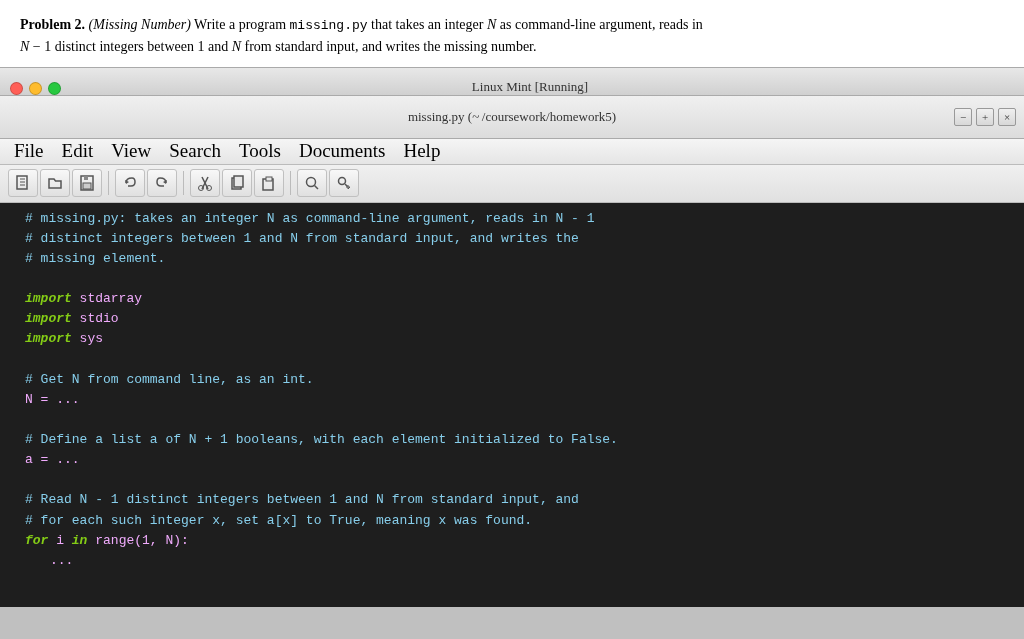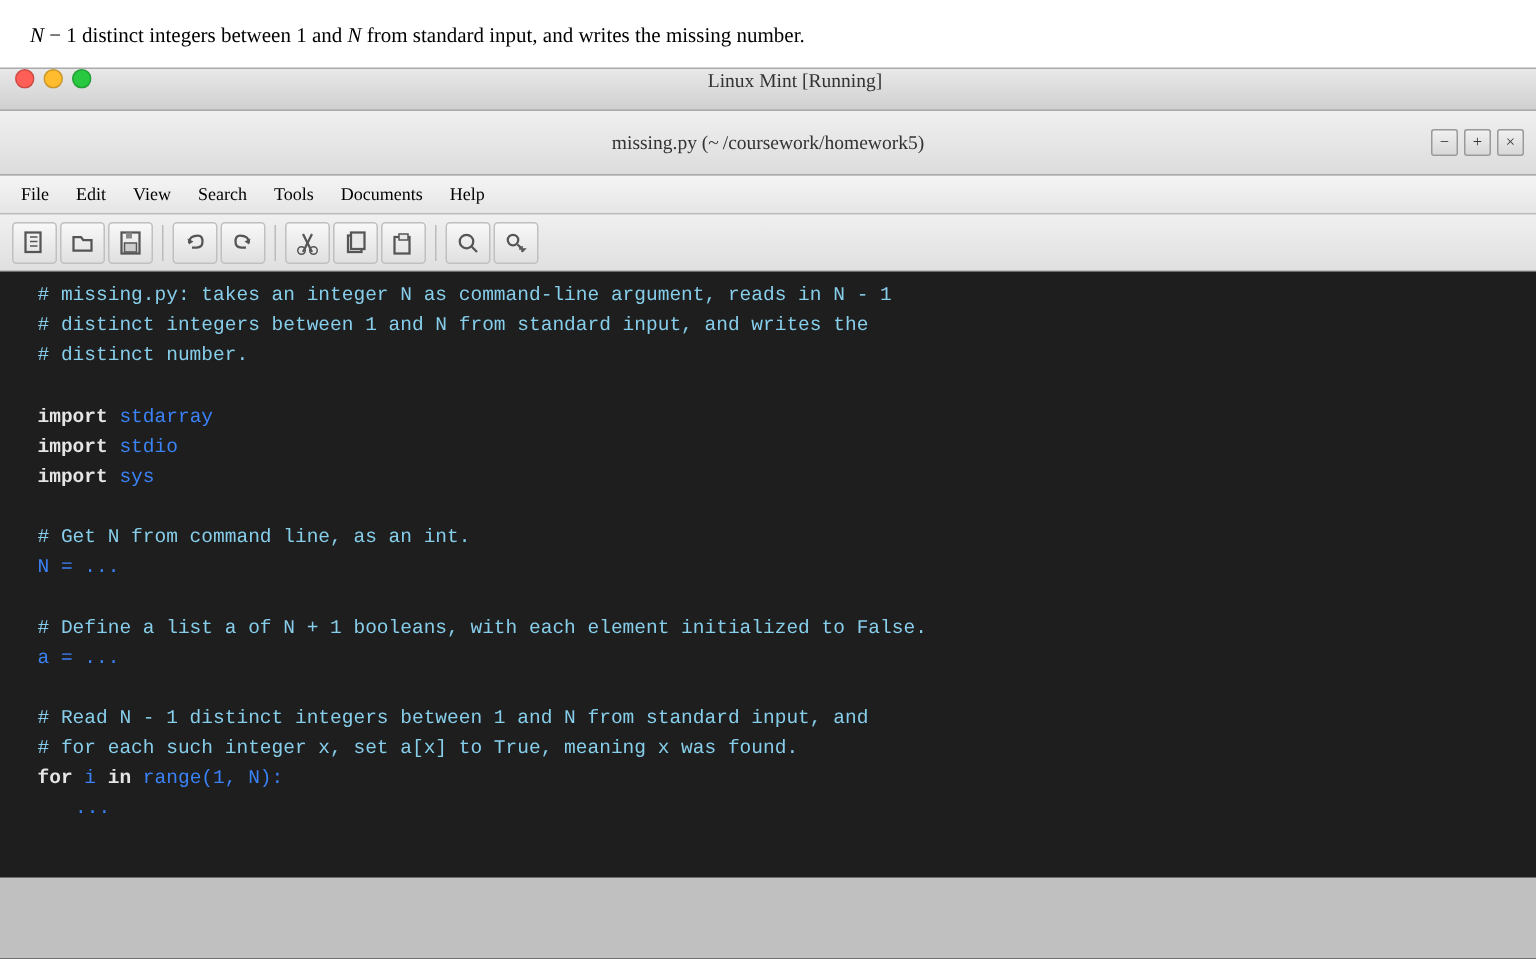--- a/index.html
+++ b/index.html
@@ -27,21 +27,21 @@
       margin-top: 6px;
       margin-left: 10px;
       line-height: 1.6;
     }
 
     
     .titlebar {
       background: linear-gradient(to bottom, #e8e8e8, #d0d0d0);
       height: 28px;
       display: flex;
-      align-items: flex-start;
+      align-items: flex-end;
       justify-content: center;
       border-bottom: 1px solid #aaa;
       position: relative;
       font-size: 13px;
       color: #333;
       padding-left: 36px;
     }
     .titlebar .traffic-lights {
       position: absolute;
       left: 10px;
@@ -91,21 +91,21 @@
     }
 
     
     .menubar {
       background: linear-gradient(to bottom, #f5f5f5, #e5e5e5);
       height: 26px;
       display: flex;
       align-items: center;
       padding: 0 6px;
       border-bottom: 1px solid #bbb;
-      font-size: 12px;
+      font-size: 19px;
       gap: 2px;
     }
     .menu-item {
       padding: 2px 8px;
       cursor: pointer;
       border-radius: 3px;
     }
 
     
     .toolbar {
@@ -147,33 +147,38 @@
       font-size: 13px;
       line-height: 1.55;
     }
     .code-line {
       display: flex;
       padding: 0 25px;
       white-space: pre;
     }
     
     .c-comment { color: #87ceeb; }
-    .c-keyword { color: #e5e5e5; font-weight: bold; }
-    .c-default { color: #3b82f6; }
+    .c-keyword { color: #84cc16; font-weight: bold; font-style: italic; }
+    .c-default { color: #f0abfc; }
 
     .editor-window {
       display: flex;
       flex-direction: column;
       height: 511px;
     }
   </style>
 </head>
 <body>
 
 <div class="doc-area">
+  <p>
+    <span class="problem-title">Problem 2.</span>
+    <span style="font-style:italic"> (Missing Number)</span>
+    <span> Write a program <code>missing.py</code> that takes an integer <em>N</em> as command-line argument, reads in</span>
+  </p>
   <p style="margin-left:0">
     <em>N</em> − 1 distinct integers between 1 and <em>N</em> from standard input, and writes the missing number.
   </p>
 </div>
 
 <div class="titlebar">
   <div class="traffic-lights">
     <div class="traffic-light tl-red"></div>
     <div class="traffic-light tl-yellow"></div>
     <div class="traffic-light tl-green"></div>
@@ -275,21 +280,21 @@
 
   <div class="editor-area">
 
     <div class="code-line">
       <span class="c-comment"># missing.py: takes an integer N as command-line argument, reads in N - 1</span>
     </div>
     <div class="code-line">
       <span class="c-comment"># distinct integers between 1 and N from standard input, and writes the</span>
     </div>
     <div class="code-line">
-      <span class="c-comment"># distinct number.</span>
+      <span class="c-comment"># missing element.</span>
     </div>
     <div class="code-line"><span>&nbsp;</span></div>
 
     <div class="code-line">
       <span class="c-keyword">import</span><span class="c-default"> stdarray</span>
     </div>
     <div class="code-line">
       <span class="c-keyword">import</span><span class="c-default"> stdio</span>
     </div>
     <div class="code-line">

